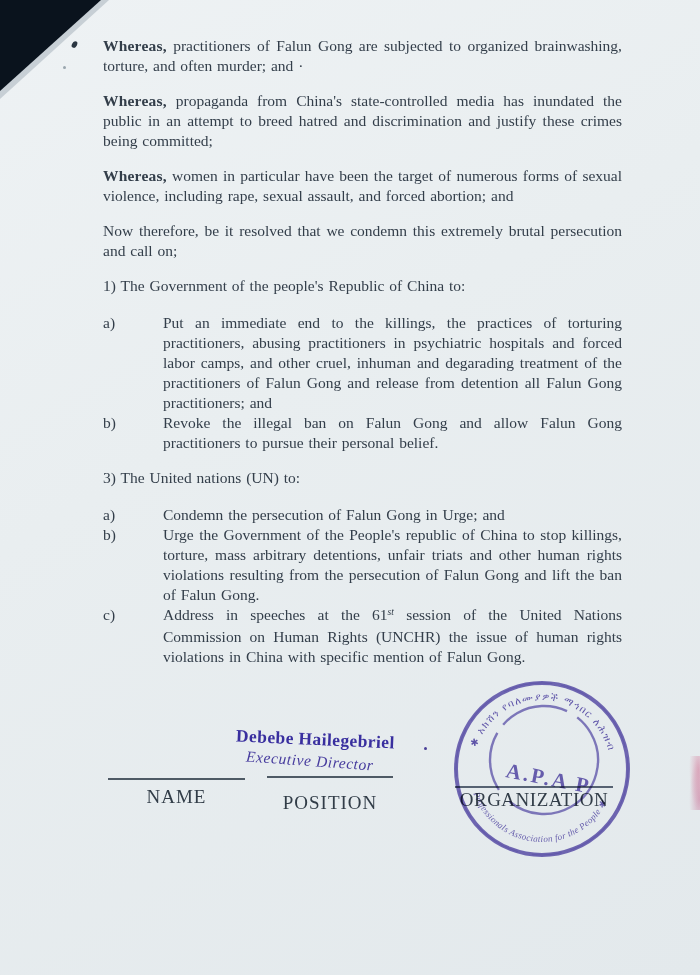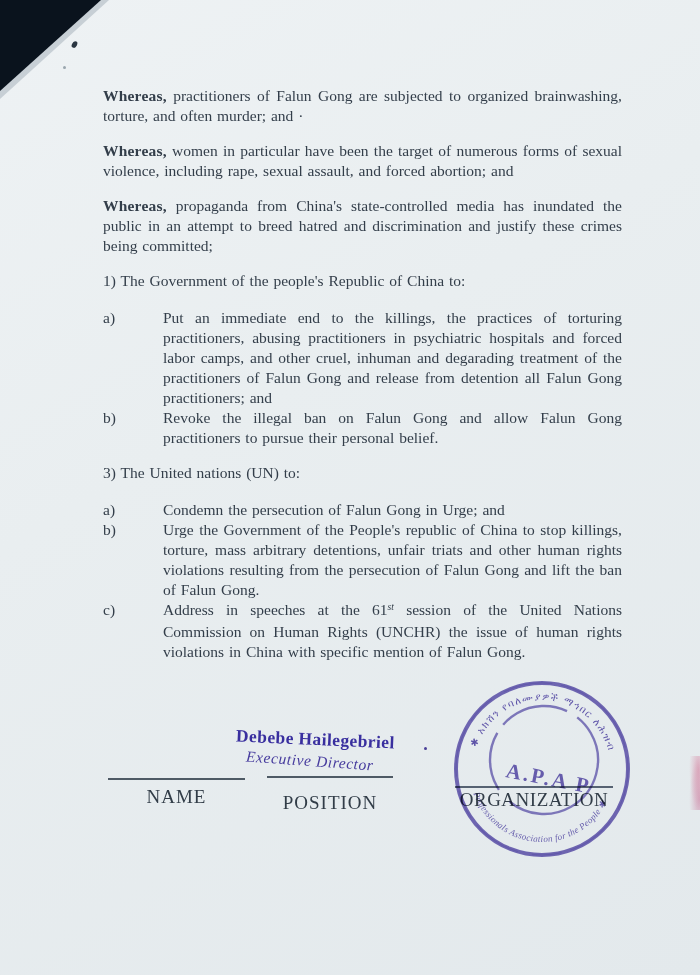--- a/index.html
+++ b/index.html
@@ -13,21 +13,21 @@
   .corner-light{position:absolute;top:0;left:0;width:109px;height:99px;
     background:#c7cfd5;clip-path:polygon(0 0,100% 0,0 100%);}
   .corner-dark{position:absolute;top:0;left:0;width:101px;height:91px;
     background:#0a131d;clip-path:polygon(0 0,100% 0,0 100%);}
   .speck1{position:absolute;left:72px;top:41px;width:5px;height:7px;background:#2b3642;
     border-radius:60% 40% 55% 45%;transform:rotate(25deg);}
   .speck2{position:absolute;left:63px;top:66px;width:3px;height:3px;background:#9aa6ae;border-radius:50%;}
   .sig-dot{position:absolute;left:424px;top:747px;width:3px;height:3px;background:#4a4098;border-radius:50%;}
 
   
-  .doc{position:absolute;left:103px;top:0;width:519px;padding-top:86px;
+  .doc{position:absolute;left:103px;top:0;width:519px;padding-top:36px;
     font-size:15.5px;line-height:20px;text-align:justify;word-spacing:1px;}
   .para{margin:0 0 15px;}
   .lead{font-weight:bold;letter-spacing:.2px;}
   .section-heading{margin:14px 0 0;}
   .list{margin:17px 0 15px;}
   .item{display:flex;margin:0;}
   .marker{flex:0 0 27px;}
   .ibody{flex:1;text-align:justify;margin-left:33px;}
   .sup{font-size:9.5px;position:relative;top:-5px;font-style:italic;}
 
@@ -61,24 +61,25 @@
 
   <div class="corner-light"></div>
   <div class="corner-dark"></div>
   <div class="speck1"></div>
   <div class="speck2"></div>
 
   <div class="doc">
 
     <p class="para"><span class="lead">Whereas,</span><span> practitioners of Falun Gong are subjected to organized brainwashing, torture, and often murder; and ·</span></p>
 
+    <p class="para"><span class="lead">Whereas,</span><span> propaganda from China's state-controlled media has inundated the public in an attempt to breed hatred and discrimination and justify these crimes being committed;</span></p>
+
     <p class="para"><span class="lead">Whereas,</span><span> women in particular have been the target of numerous forms of sexual violence, including rape, sexual assault, and forced abortion; and</span></p>
 
-    <p class="para"><span class="lead">Whereas,</span><span> propaganda from China's state-controlled media has inundated the public in an attempt to breed hatred and discrimination and justify these crimes being committed;</span></p>
-
+    <p class="para"><span>Now therefore, be it resolved that we condemn this extremely brutal persecution and call on;</span></p>
 
     <div class="section-heading">1) The Government of the people's Republic of China to:</div>
     <div class="list">
       <div class="item">
         <span class="marker">a)</span>
         <span class="ibody">Put an immediate end to the killings, the practices of torturing practitioners, abusing practitioners in psychiatric hospitals and forced labor camps, and other cruel, inhuman and degarading treatment of the practitioners of Falun Gong and release from detention all Falun Gong practitioners; and</span>
       </div>
       <div class="item">
         <span class="marker">b)</span>
         <span class="ibody">Revoke the illegal ban on Falun Gong and allow Falun Gong practitioners to pursue their personal belief.</span>

